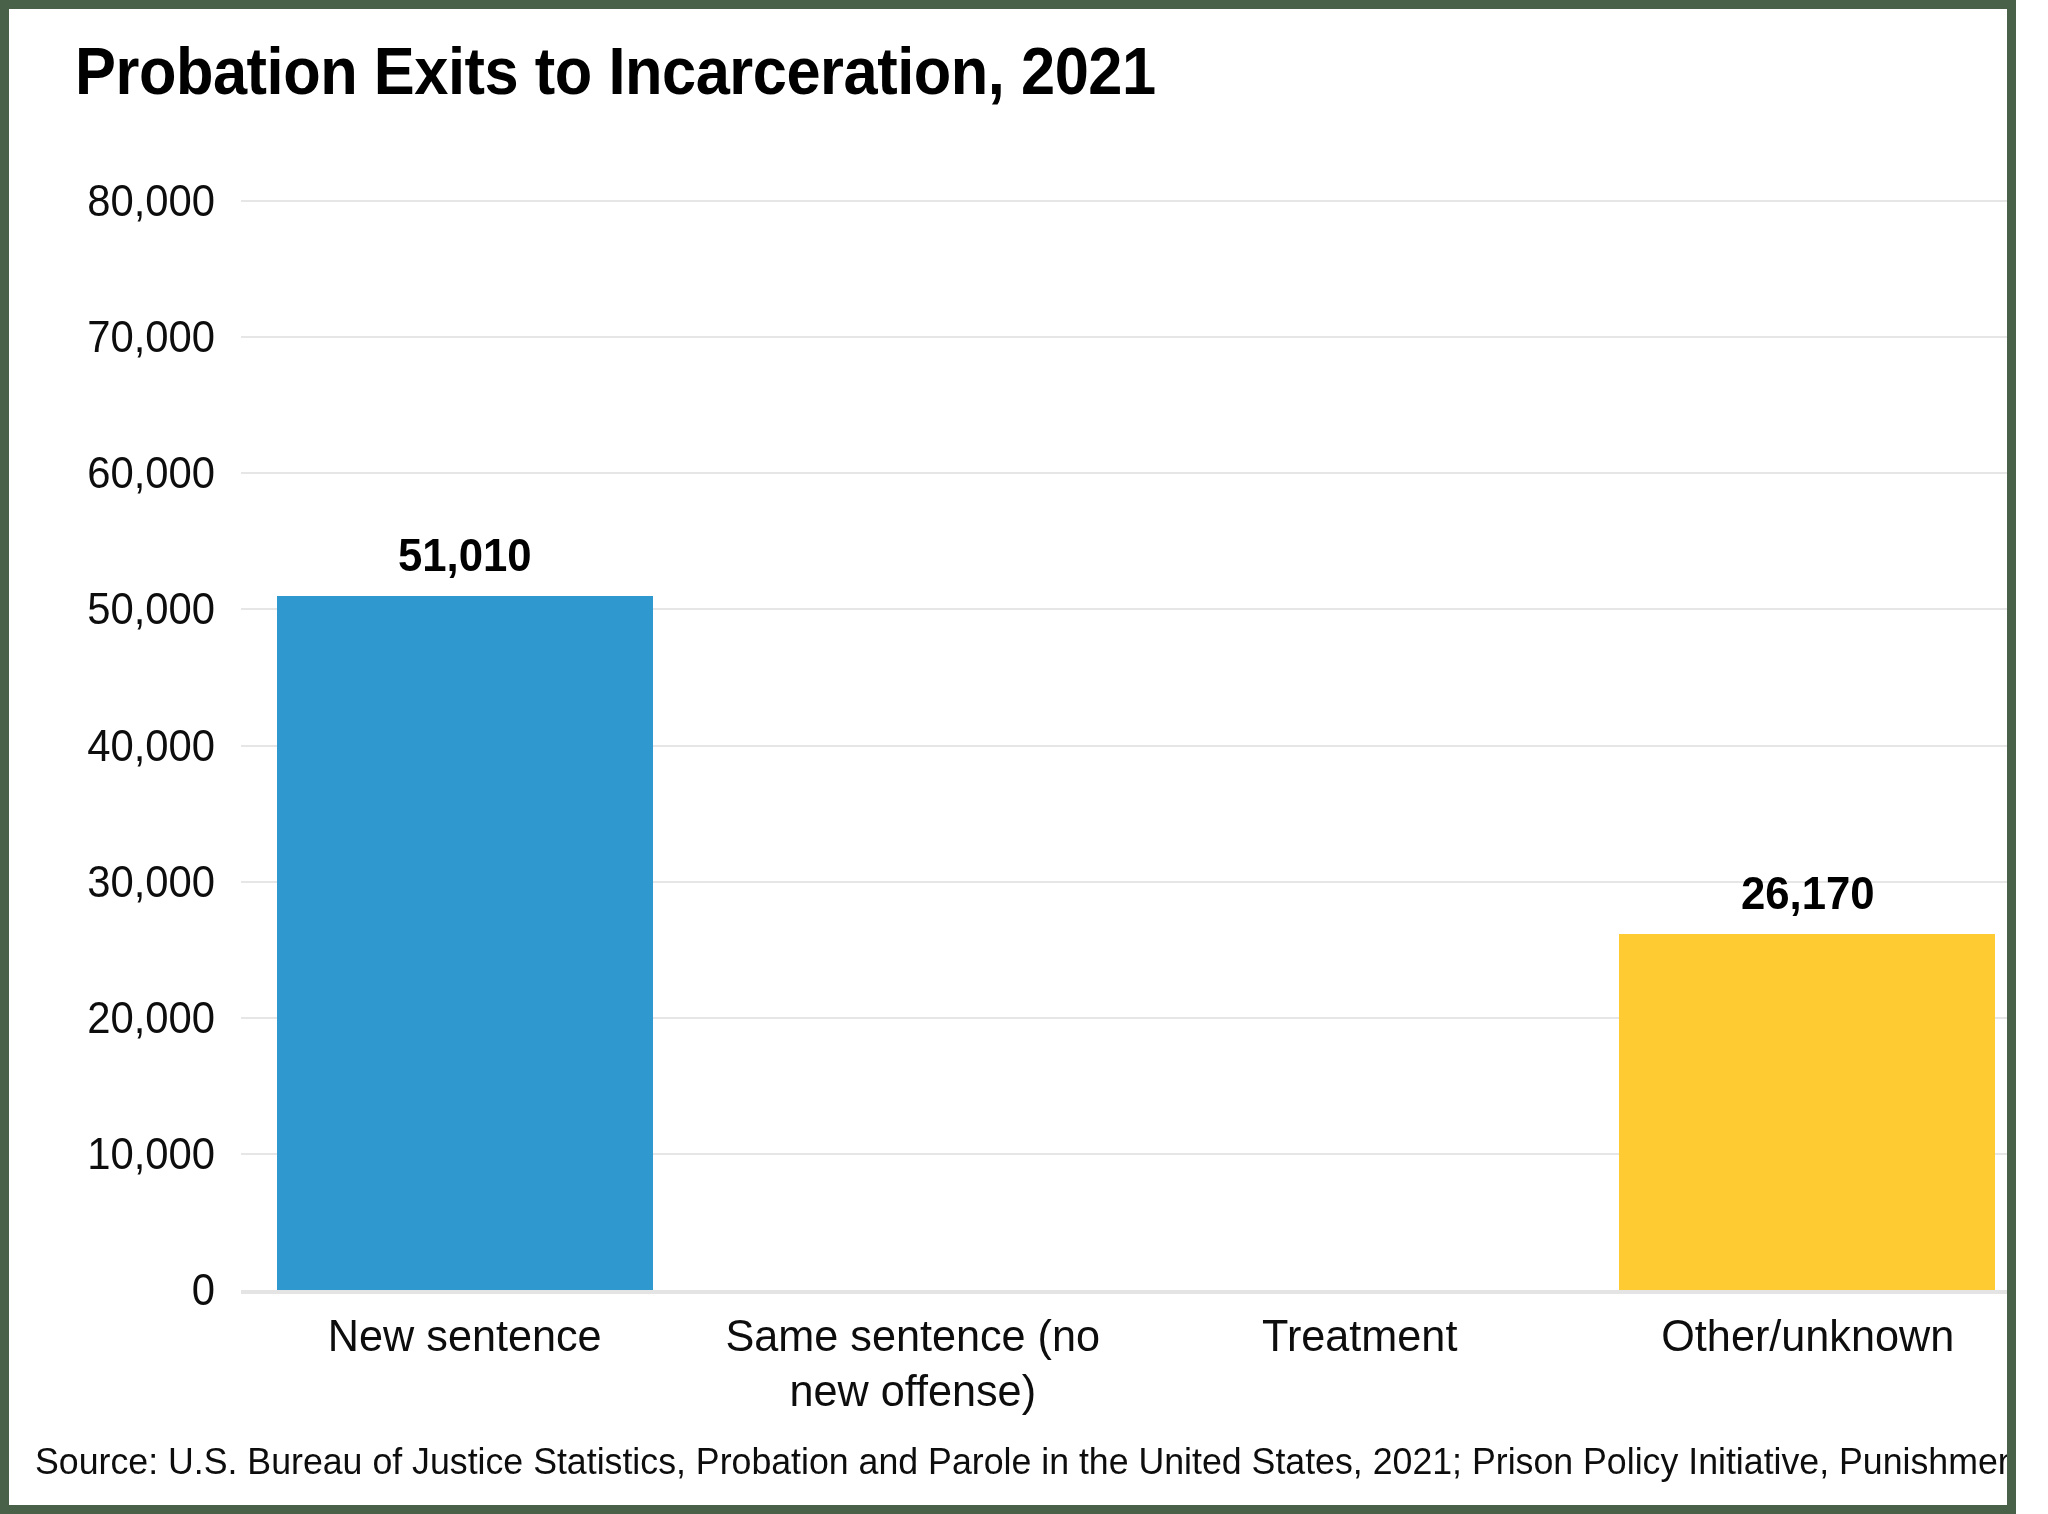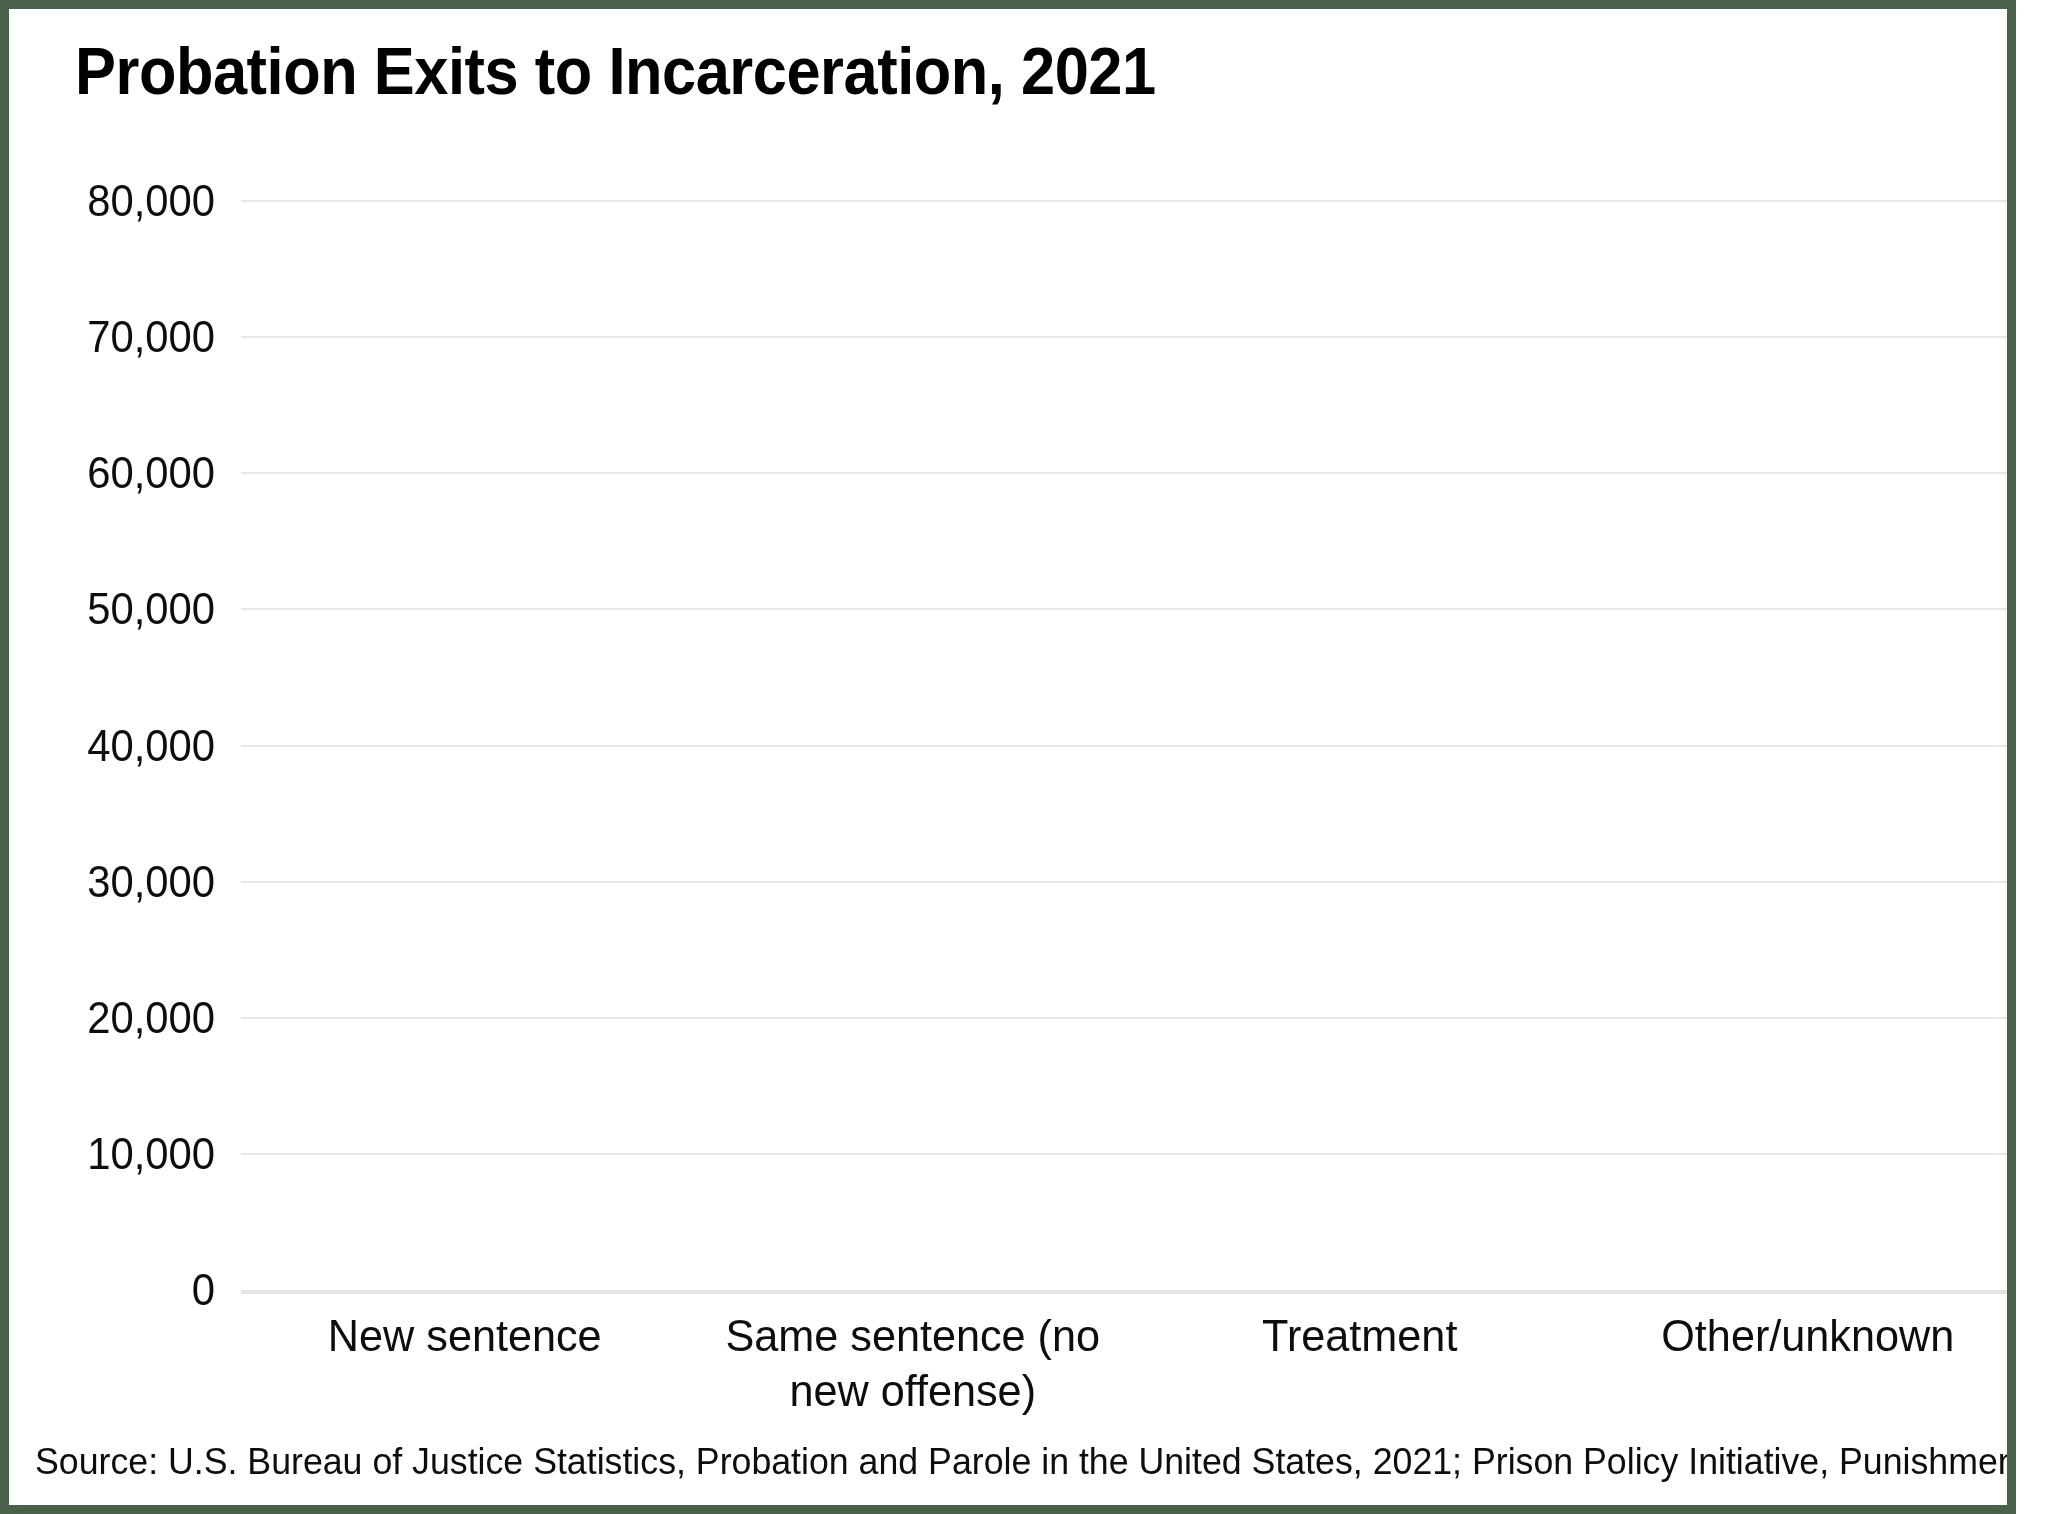--- a/index.html
+++ b/index.html
@@ -166,20 +166,28 @@
       <div class="gridline" style="top: 815.75px;"></div>
       <div class="gridline" style="top: 679.625px;"></div>
       <div class="gridline" style="top: 543.5px;"></div>
       <div class="gridline" style="top: 407.375px;"></div>
       <div class="gridline" style="top: 271.25px;"></div>
       <div class="gridline" style="top: 135.125px;"></div>
       <div class="gridline" style="top: -1px;"></div>
     </div>
 
   <div class="bars">
+      <div class="bar-slot" style="left: 0px; width: 447.5px;">
+        <div class="bar" title="New sentence: 51,010" style="height: 694.374px; background: rgb(47, 152, 206);"></div>
+        <div class="bar-value" style="bottom: 708.374px;">51,010</div>
+      </div>
+      <div class="bar-slot" style="left: 1342.5px; width: 447.5px;">
+        <div class="bar" title="Other/unknown: 26,170" style="height: 356.239px; background: rgb(254, 203, 51);"></div>
+        <div class="bar-value" style="bottom: 370.239px;">26,170</div>
+      </div>
     </div>
 
   <div class="xlabels">
       <div class="xlabel" style="left: 0px; width: 447.5px;">New sentence</div>
       <div class="xlabel" style="left: 447.5px; width: 447.5px;">Same sentence (no new offense)</div>
       <div class="xlabel" style="left: 895px; width: 447.5px;">Treatment</div>
       <div class="xlabel" style="left: 1342.5px; width: 447.5px;">Other/unknown</div>
     </div>
 
   <div class="source-note">Source: U.S. Bureau of Justice Statistics, Probation and Parole in the United States, 2021; Prison Policy Initiative, Punishment Beyond Prisons</div>

